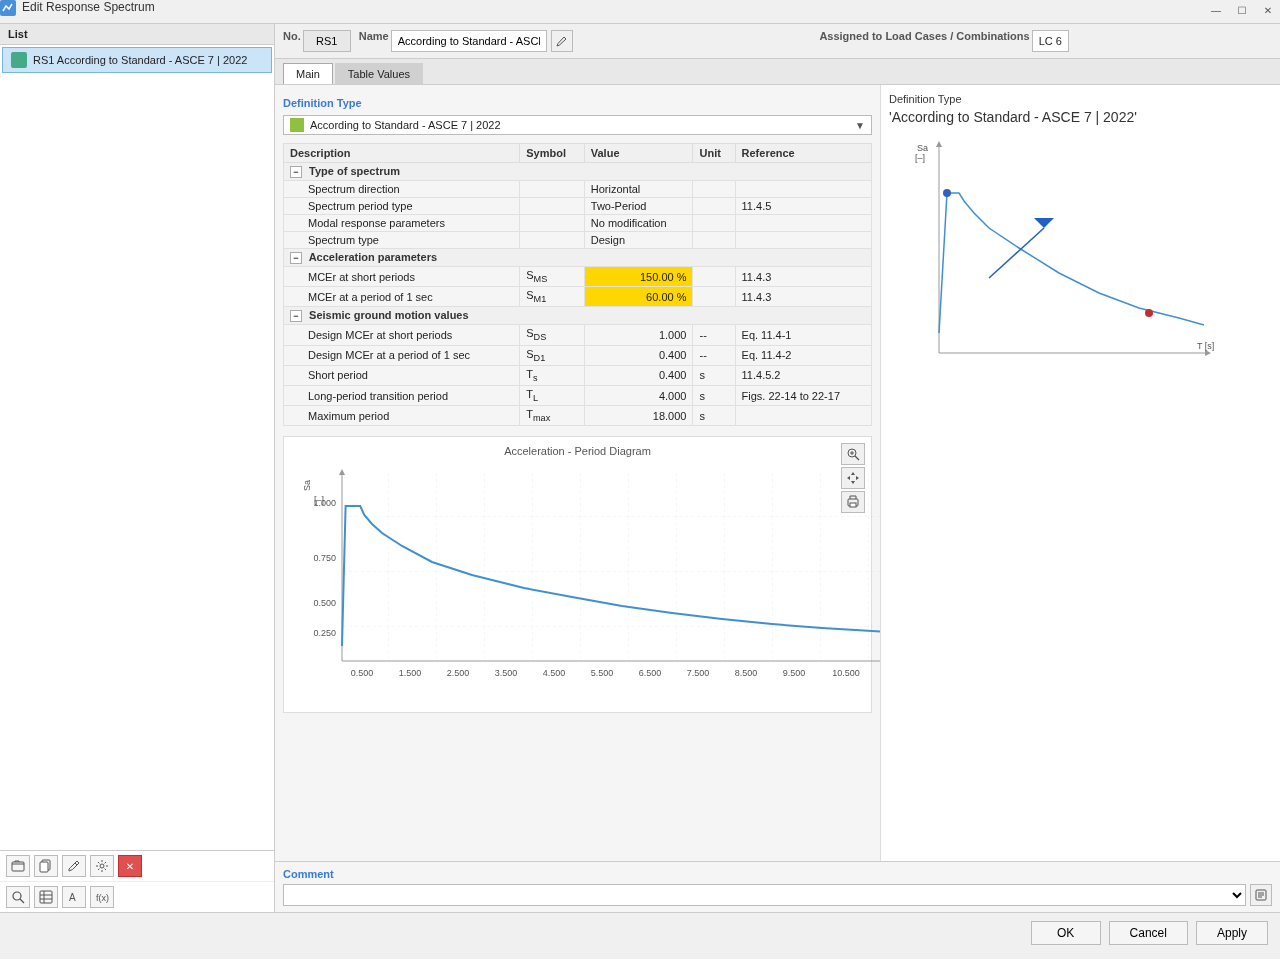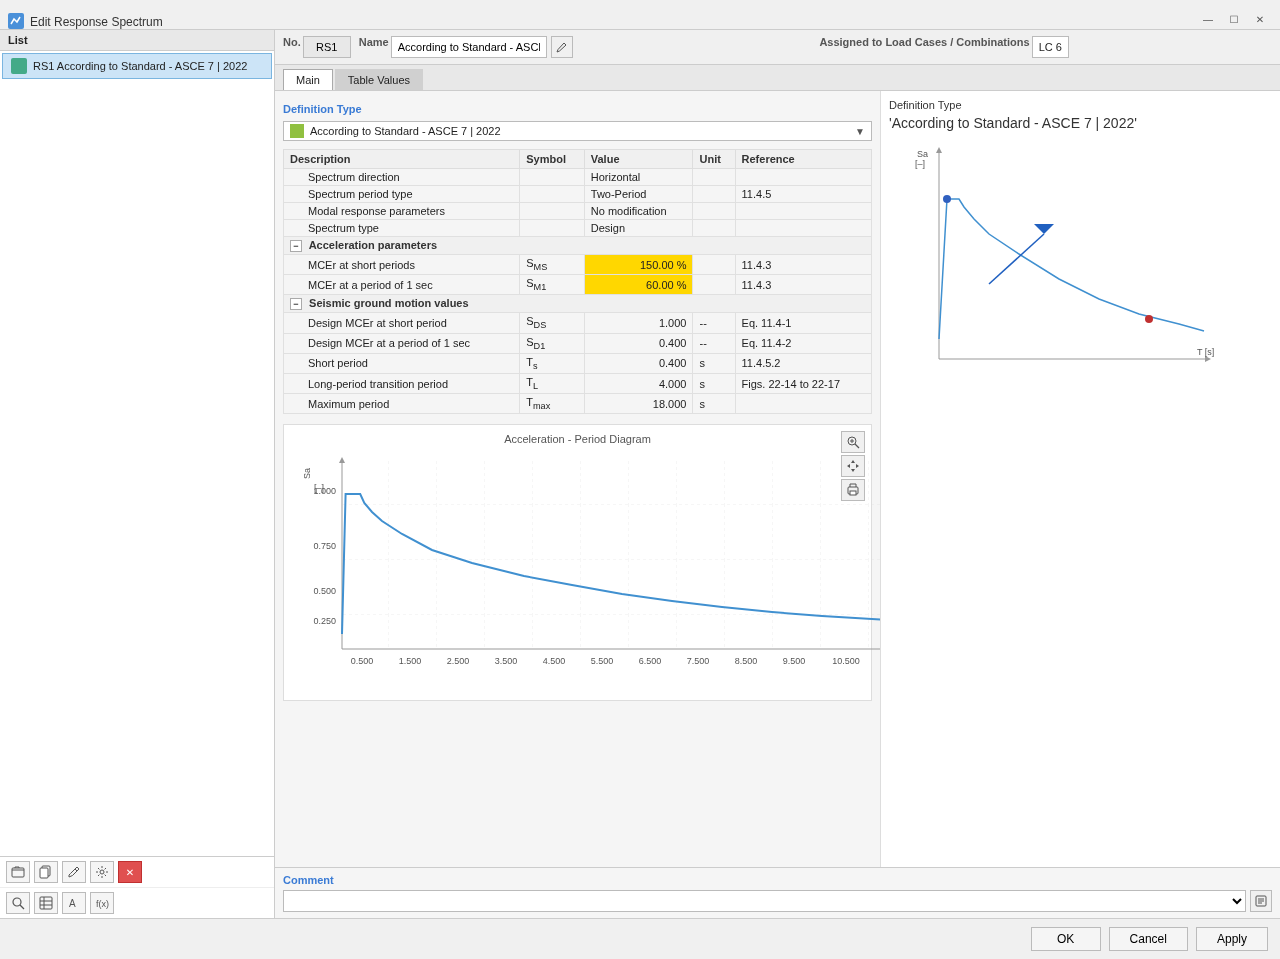--- a/index.html
+++ b/index.html
@@ -1,19 +1,19 @@
 <!DOCTYPE html>
 <html><head>
   <meta charset="utf-8">
   <style>
     * { box-sizing: border-box; margin: 0; padding: 0; }
     body { font-family: 'Segoe UI', Arial, sans-serif; font-size: 12px; background: #f0f0f0; color: #222; width: 1280px; height: 959px; overflow: hidden; }
     
     
-    .title-bar { display: flex; align-items: flex-end; background: #f0f0f0; border-bottom: 1px solid #ccc; height: 30px; padding: 0 8px; }
+    .title-bar { display: flex; align-items: flex-start; background: #f0f0f0; border-bottom: 1px solid #ccc; height: 24px; padding: 0 0; }
     .title-bar-icon { width: 16px; height: 16px; margin-right: 6px; background: #4a90d9; border-radius: 2px; display: flex; align-items: center; justify-content: center; }
     .title-bar-title { flex: 1; font-size: 12px; color: #333; }
     .title-bar-controls { display: flex; gap: 2px; }
     .title-bar-btn { width: 24px; height: 20px; display: flex; align-items: center; justify-content: center; cursor: pointer; font-size: 10px; color: #555; background: transparent; border: none; }
 
     
     .main-container { display: flex; flex-direction: column; height: calc(959px - 30px); }
     .content-area { display: flex; flex: 1; overflow: hidden; }
     
     
@@ -213,20 +213,26 @@
               <tr>
                 <th>Description</th>
                 <th>Symbol</th>
                 <th>Value</th>
                 <th>Unit</th>
                 <th>Reference</th>
               </tr>
             </thead>
             <tbody>
 
+              <tr class="section-row">
+                <td colspan="5">
+                  <span class="collapse-btn">−</span>
+                  <span>Type of spectrum</span>
+                </td>
+              </tr>
               <tr class="sub-row">
                 <td>Spectrum direction</td>
                 <td></td>
                 <td>Horizontal</td>
                 <td></td>
                 <td></td>
               </tr>
               <tr class="sub-row">
                 <td>Spectrum period type</td>
                 <td></td>
@@ -270,21 +276,21 @@
                 <td>11.4.3</td>
               </tr>
 
               <tr class="section-row">
                 <td colspan="5">
                   <span class="collapse-btn">−</span>
                   <span>Seismic ground motion values</span>
                 </td>
               </tr>
               <tr class="sub-row">
-                <td>Design MCEr at short period</td>
+                <td>Design MCEr at short periods</td>
                 <td>S<sub>DS</sub></td>
                 <td class="value-right">1.000</td>
                 <td>--</td>
                 <td>Eq. 11.4-1</td>
               </tr>
               <tr class="sub-row">
                 <td>Design MCEr at a period of 1 sec</td>
                 <td>S<sub>D1</sub></td>
                 <td class="value-right">0.400</td>
                 <td>--</td>

